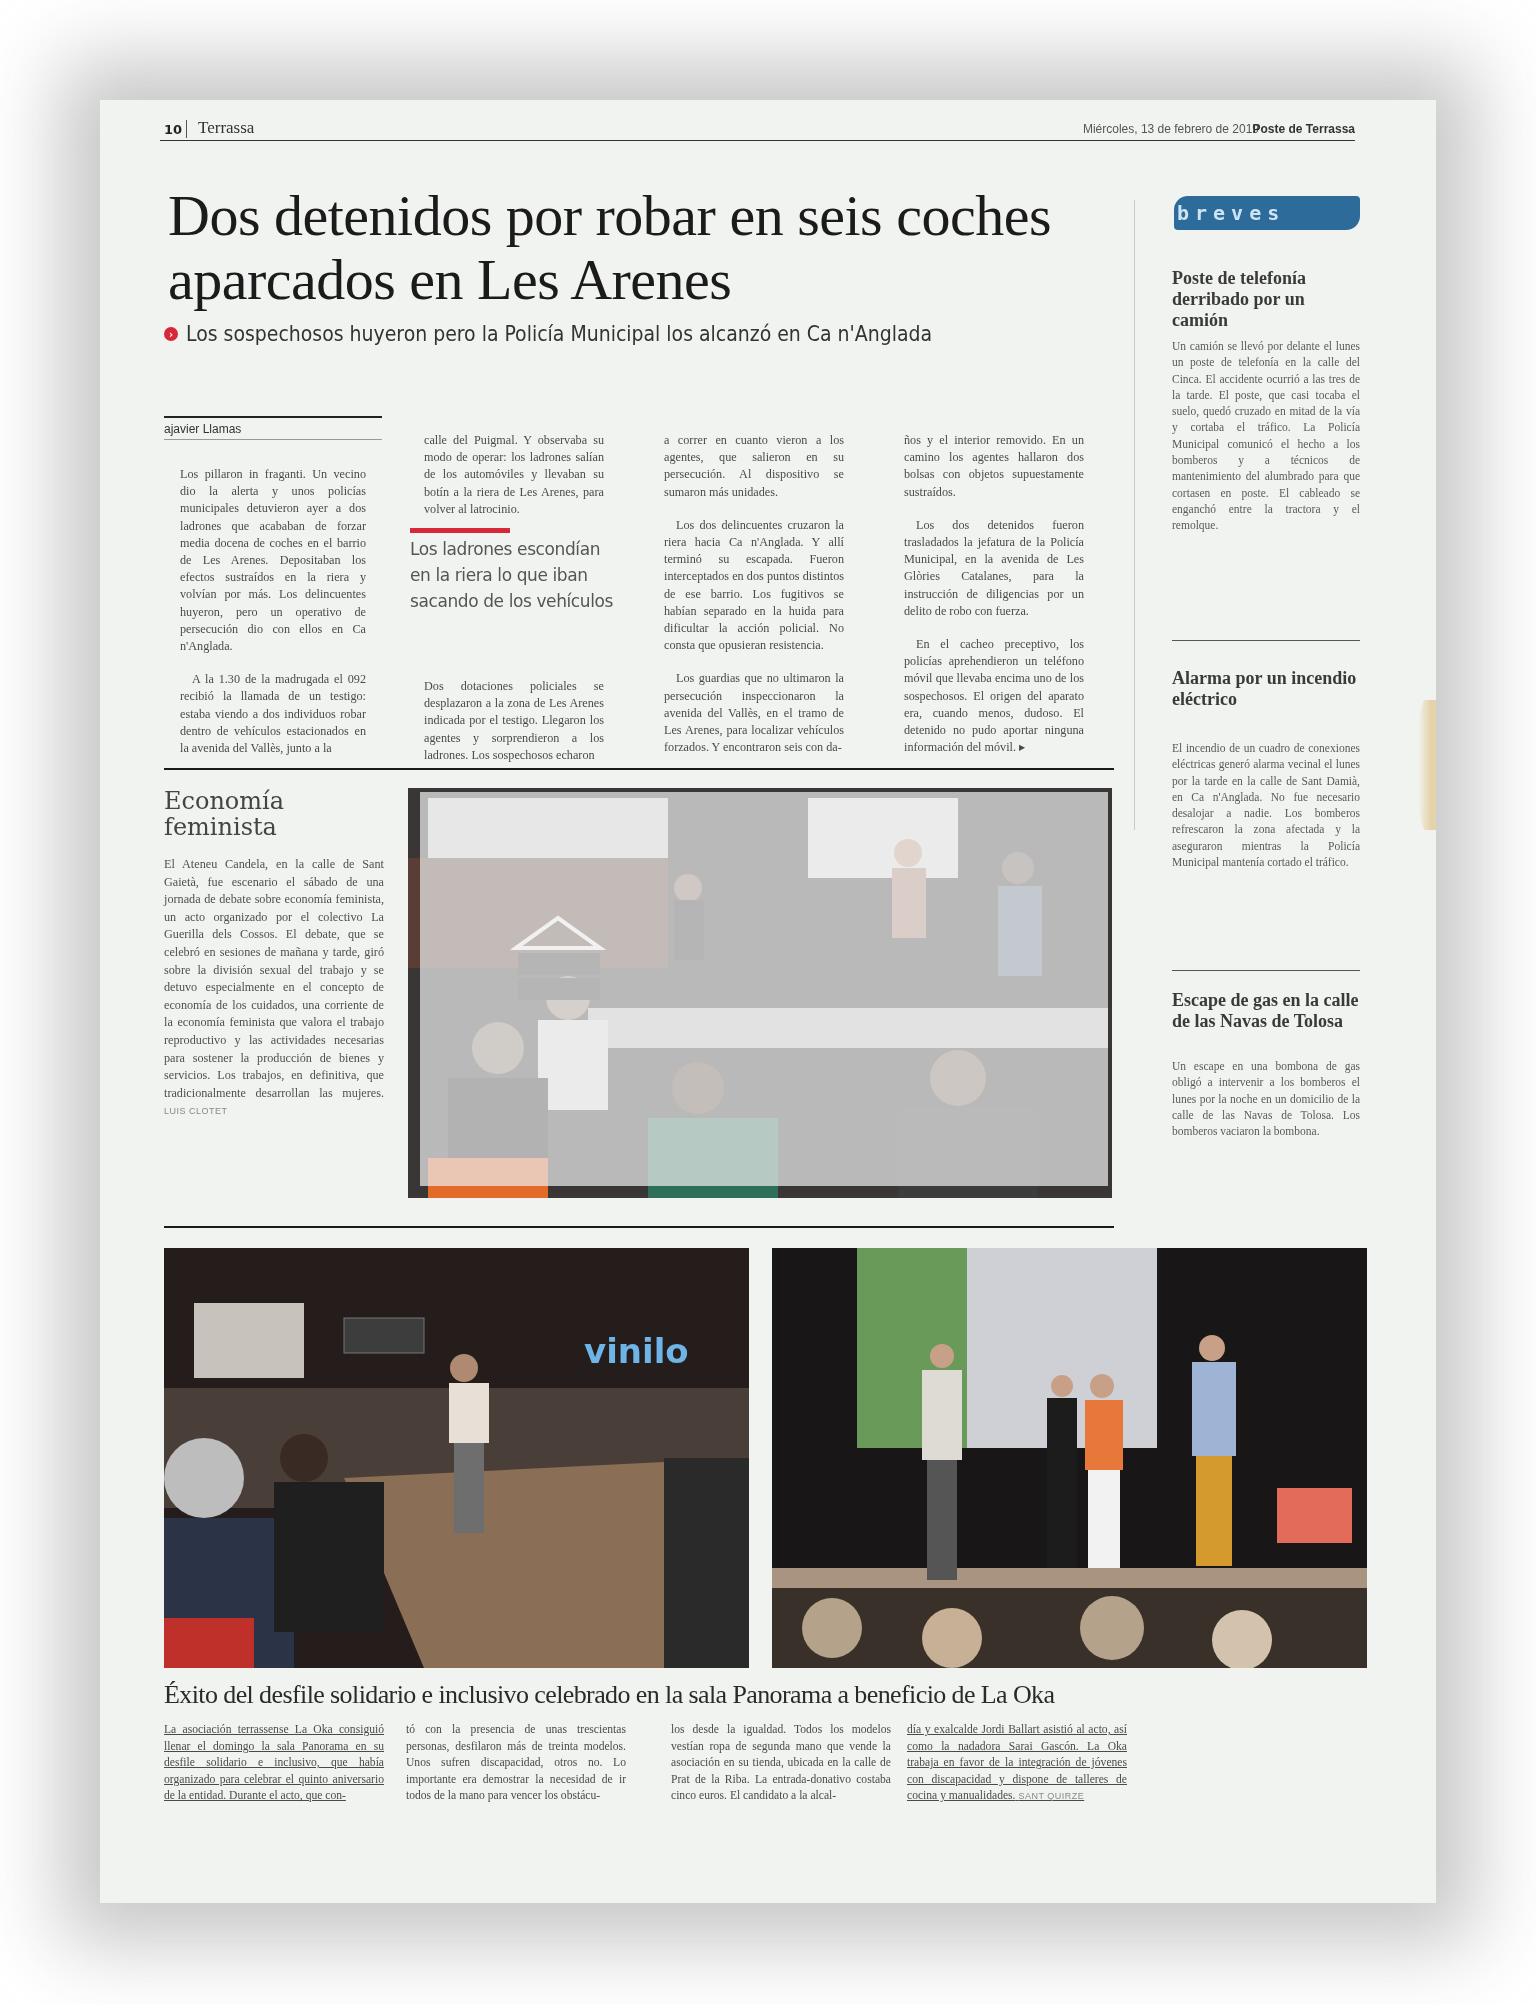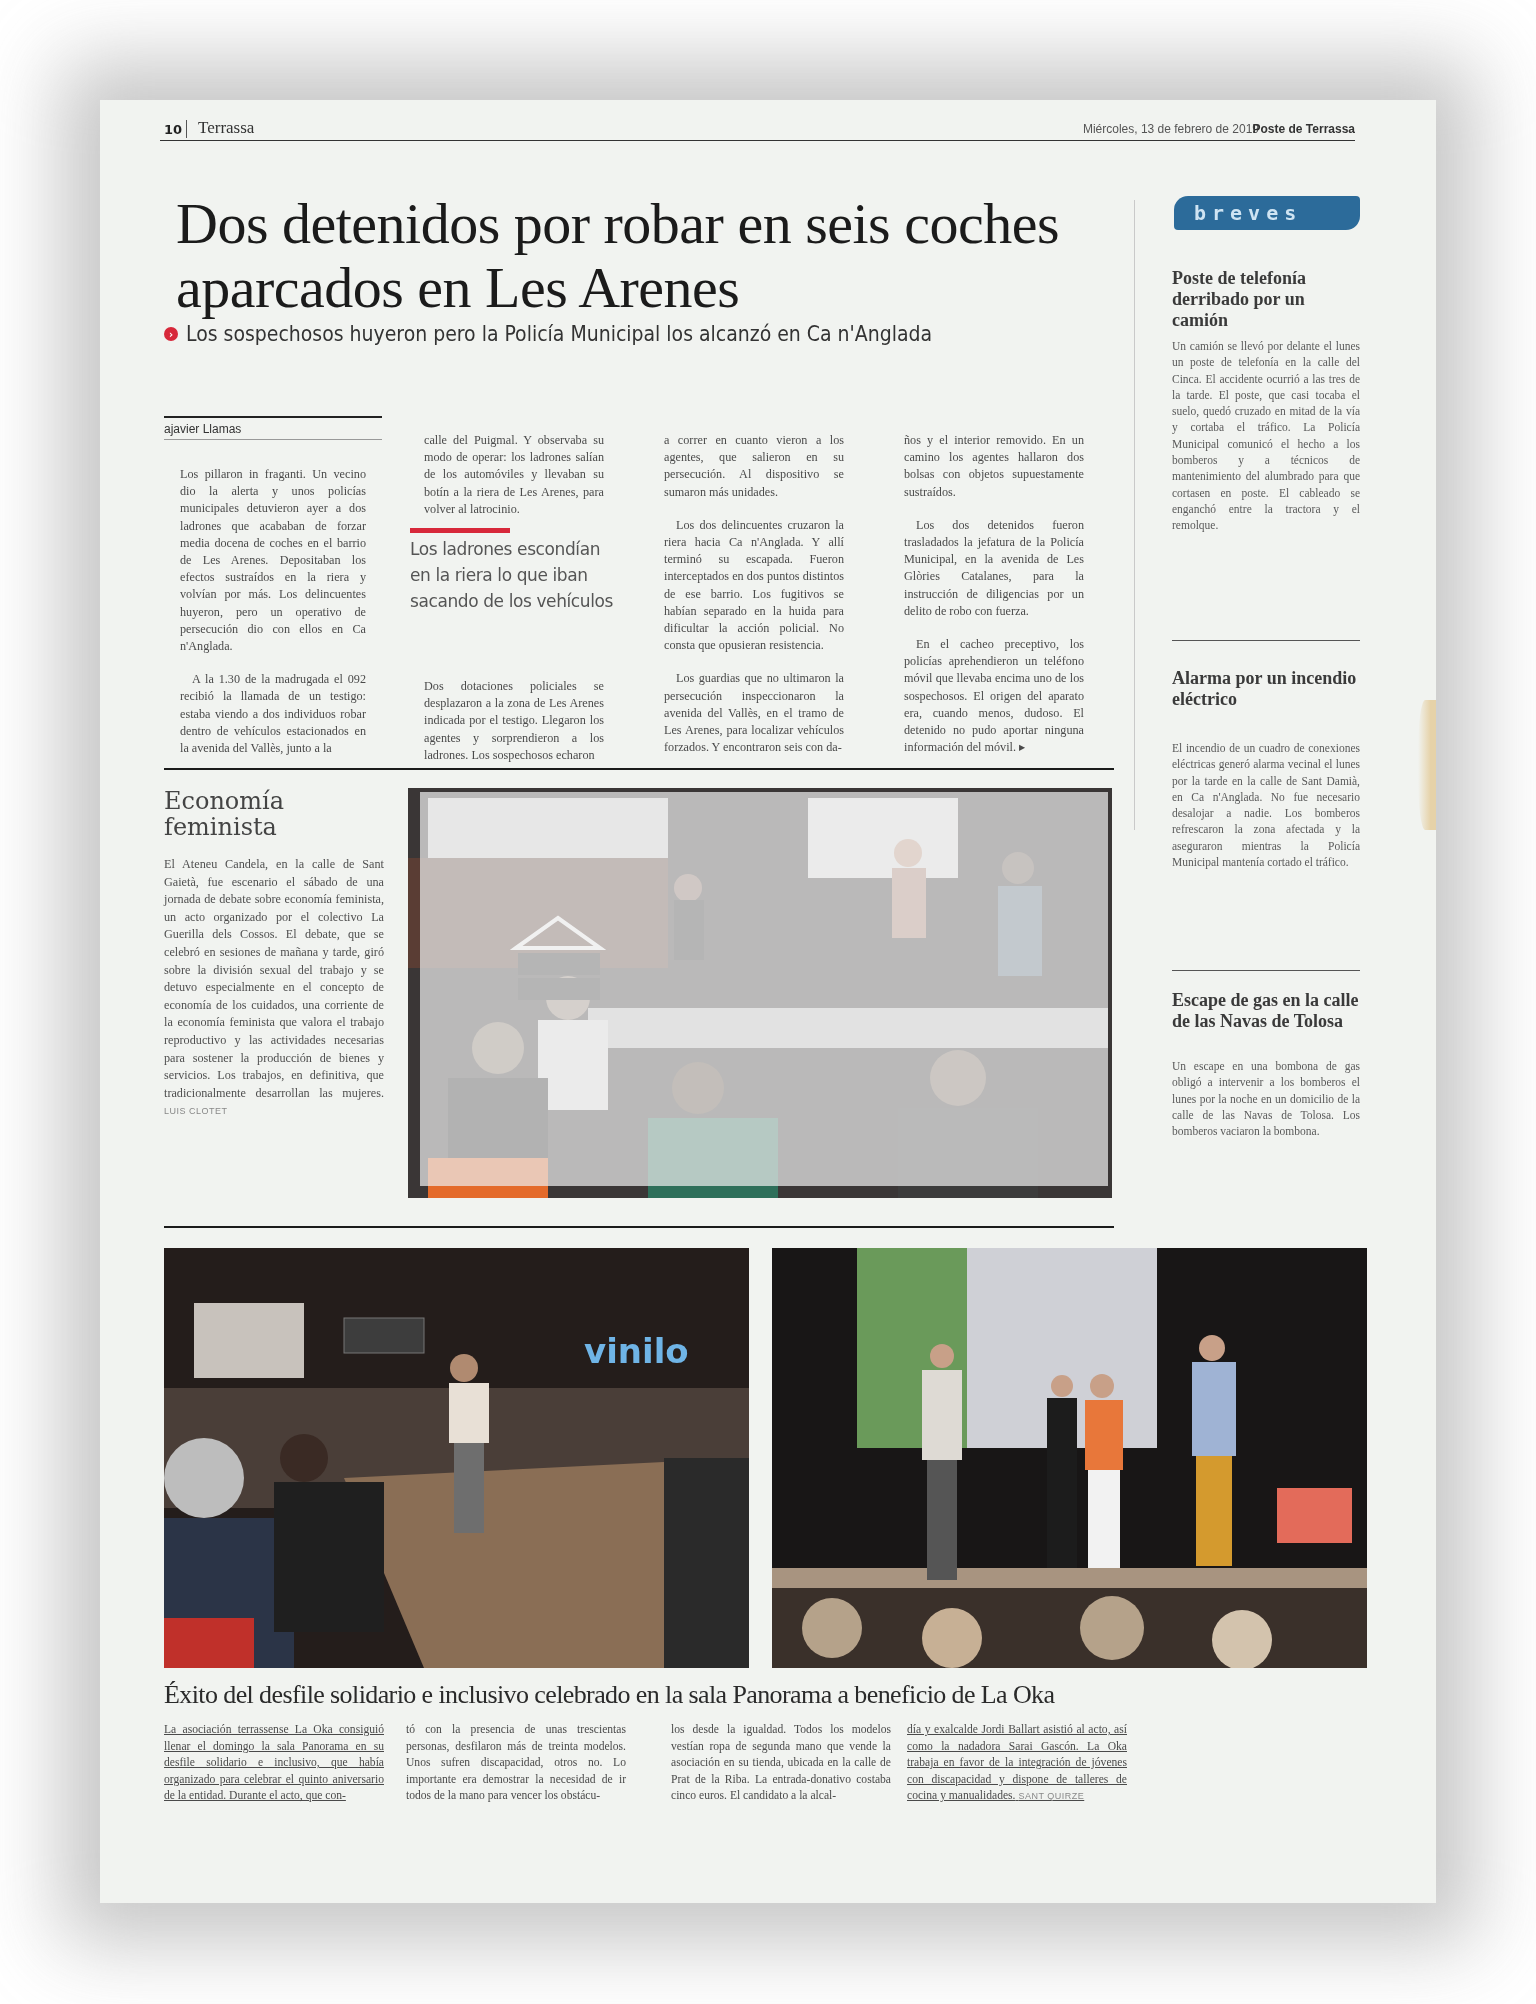--- a/index.html
+++ b/index.html
@@ -42,21 +42,21 @@
   .col p { margin:16px; }
   .col p + p { text-indent:12px; }
   .pullquote-bar { position:absolute; left:310px; top:428px; width:100px; height:5px; background:#d7283a; }
   .pullquote { position:absolute; left:310px; top:436px; width:210px; font:17px/26px "DejaVu Sans", sans-serif; color:#555; letter-spacing:-0.4px; }
   .vrule { position:absolute; left:1034px; top:100px; width:1px; height:630px; background:#c9c9c9; }
 
   
   .breves-tag {
     position:absolute; left:1074px; top:96px; width:186px; height:34px;
     background:#2c6b9a; border-radius:14px 4px 14px 4px; color:#cfe4f3;
-    font:bold 20px "DejaVu Sans Mono", monospace; letter-spacing:6px; padding-left:20px; box-sizing:border-box; line-height:34px;
+    font:bold 20px "DejaVu Sans Mono", monospace; letter-spacing:6px; padding-left:3px; box-sizing:border-box; line-height:34px;
   }
   .brief-title { position:absolute; left:1072px; width:190px; font:bold 18px/21px "Liberation Serif", serif; color:#3a3a3a; }
   .brief-body { position:absolute; left:1072px; width:188px; font:11.5px/16.3px "Liberation Serif", serif; color:#5a5a5a; text-align:justify; }
   .brief-rule { position:absolute; left:1072px; width:188px; height:1px; background:#555; }
 
   
   .hrule { position:absolute; left:64px; height:2px; background:#1b1b1b; }
 
   
   .econ-title { position:absolute; left:64px; top:688px; width:230px; font:24px/26px "DejaVu Serif", serif; color:#444; }
@@ -82,21 +82,21 @@
   <div class="stain"></div>
 
   <div class="folio">
     <span class="num">10</span>
     <span class="sep"></span>
     <span class="section">Terrassa</span>
     <span class="date">Miércoles, 13 de febrero de 2019</span>
     <span class="paper">Poste de Terrassa</span>
   </div>
 
-  <h1 class="headline" style="margin:12px">Dos detenidos por robar en seis coches aparcados en Les Arenes</h1>
+  <h1 class="headline" style="margin:4px">Dos detenidos por robar en seis coches aparcados en Les Arenes</h1>
   <div class="subhead">
     <span class="bullet">›</span>
     <span>Los sospechosos huyeron pero la Policía Municipal los alcanzó en Ca n'Anglada</span>
   </div>
 
   <div class="byline-rule"></div>
   <div class="byline">ajavier Llamas</div>
 
   <div class="col" style="left:64px; top:350px; width:218px;">
     <p>Los pillaron in fraganti. Un vecino dio la alerta y unos policías municipales detuvieron ayer a dos ladrones que acababan de forzar media docena de coches en el barrio de Les Arenes. Depositaban los efectos sustraídos en la riera y volvían por más. Los delincuentes huyeron, pero un operativo de persecución dio con ellos en Ca n'Anglada.</p>

